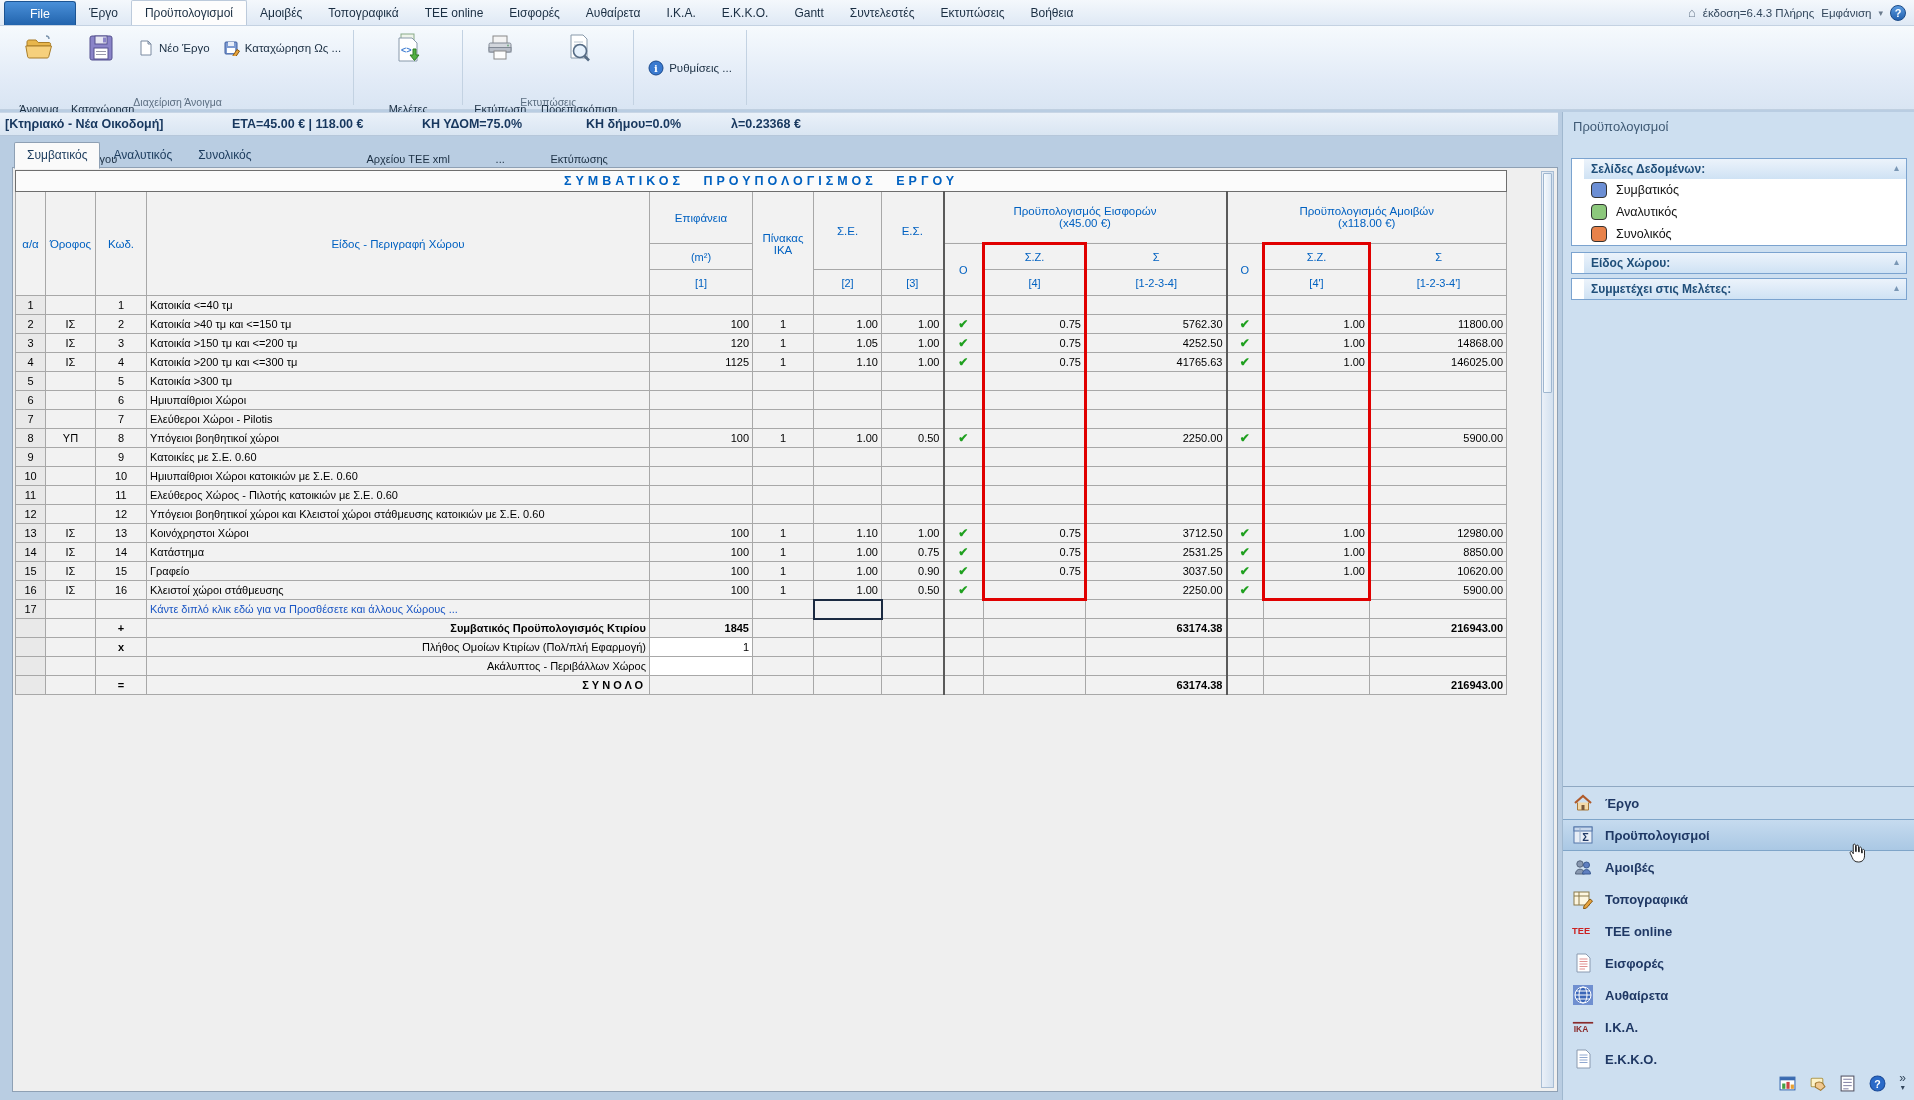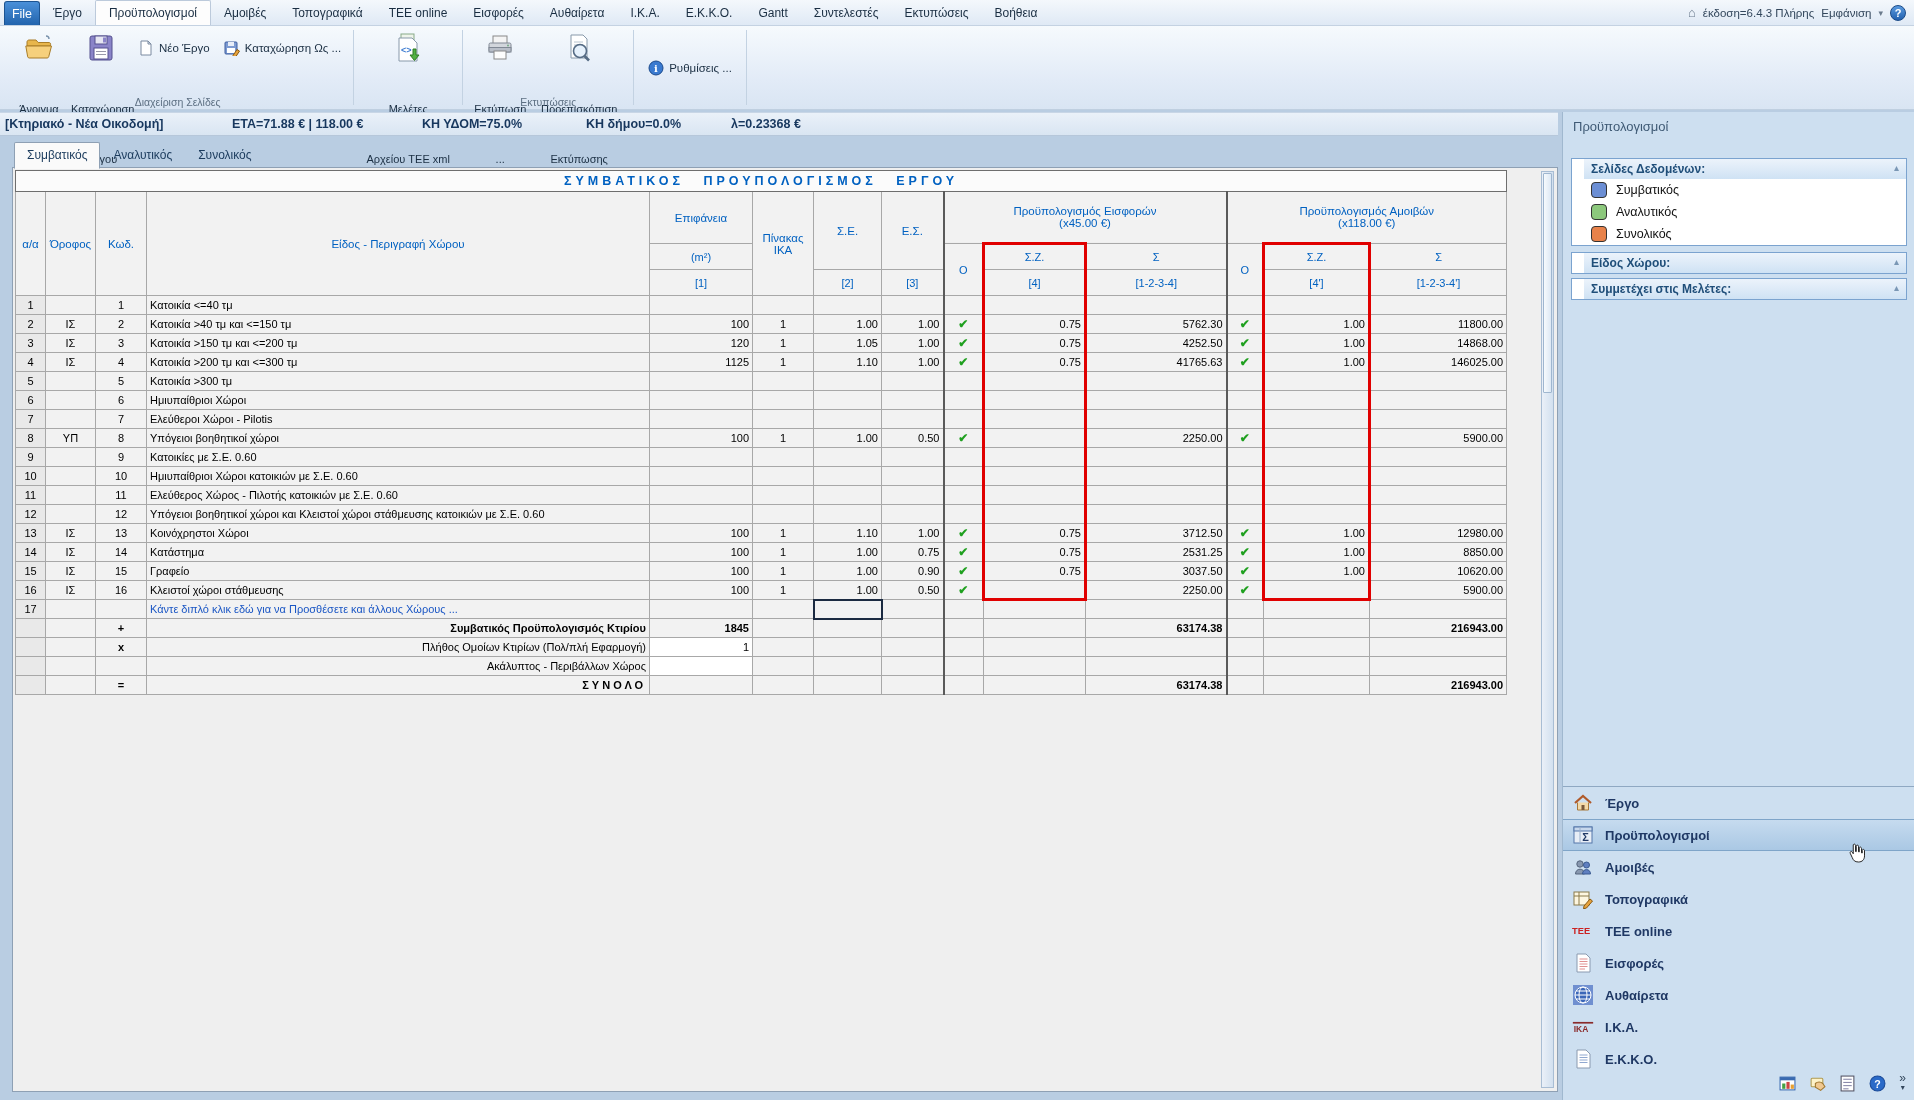--- a/index.html
+++ b/index.html
@@ -3,21 +3,21 @@
 <meta charset="utf-8">
 <style>
   * { margin:0; padding:0; box-sizing:border-box; }
   html,body { width:1914px; height:1100px; overflow:hidden;
     font-family:"Liberation Sans", sans-serif; background:#b9cde2; position:relative; }
 
   
   .menubar { position:absolute; top:0; left:0; right:0; height:26px;
     background:linear-gradient(#f4f8fc,#dfe9f5); border-bottom:1px solid #c4d2e2;
     display:flex; align-items:stretch; }
-  .file-tab { margin:1px 0 0 4px; width:36px; background:linear-gradient(#4a90d9,#2264ad);
+  .file-tab { margin:1px 0 0 4px; width:72px; background:linear-gradient(#4a90d9,#2264ad);
     color:#fff; display:flex; align-items:center; justify-content:center; font-size:12.5px;
     border-radius:3px 3px 0 0; border:1px solid #1c5492; border-bottom:none; }
   .menu-item { padding:0 13px; display:flex; align-items:center; font-size:12px; color:#1a2e42; cursor:default; }
   .menu-item.active { background:#fdfdfd; border:1px solid #bccadb; border-bottom:none; border-radius:2px 2px 0 0; }
   .menubar-right { margin-left:auto; display:flex; align-items:center; gap:7px; padding-right:8px;
     font-size:11.5px; color:#33475c; }
   .home-glyph { font-size:13px; color:#6a7a8c; }
   .caret { font-size:9px; color:#6a7a8c; }
   .help-circle { width:16px; height:16px; border-radius:50%; background:linear-gradient(#5b9be0,#2260ae);
     color:#fff; font-size:11px; font-weight:bold; display:flex; align-items:center; justify-content:center;
@@ -185,21 +185,21 @@
             <svg viewBox="0 0 16 16">
               <rect x="1" y="2" width="12" height="12" rx="1" fill="#7d9bd2" stroke="#3f5f9f"></rect>
               <rect x="4" y="2" width="6" height="4" fill="#e8eef8"></rect>
               <rect x="3" y="8" width="8" height="5" fill="#fff"></rect>
               <path d="M9 15.5l4-6 2.5 1.6-4 6-2.8.4z" fill="#e8a33d" stroke="#8a5a10"></path>
             </svg>
           </span>
         <span>Καταχώρηση Ως ...</span>
       </div>
     </div>
-    <div class="grp-label">Διαχείριση Σελίδες</div>
+    <div class="grp-label">Διαχείριση Άνοιγμα</div>
   </div>
   <div class="vsep"></div>
   <div class="rib-group">
     <div class="big-btn wide">
       <span class="ic"><svg viewBox="0 0 32 32">
             <rect x="9" y="2" width="13" height="8" fill="#eef4ea" stroke="#88aa88"></rect>
             <path d="M7 6h13l5 5v18H7z" fill="#fff" stroke="#8899aa"></path>
             <text x="9" y="21" font-size="9" fill="#3a7ad0" font-weight="bold">&lt;&gt;</text>
             <path d="M21 17v6h-3l4.5 5.5L27 23h-3v-6z" fill="#52b043" stroke="#2d7a22"></path>
           </svg></span>
@@ -243,21 +243,21 @@
           </svg>
         </span>
       <span>Ρυθμίσεις ...</span>
     </div>
   </div>
   <div class="vsep"></div>
 </div>
 
 <div class="statusbar">
   <span style="left:5px">[Κτηριακό - Νέα Οικοδομή]</span>
-  <span style="left:232px">ΕΤΑ=71.88 € | 118.00 €</span>
+  <span style="left:232px">ΕΤΑ=45.00 € | 118.00 €</span>
   <span style="left:422px">ΚΗ ΥΔΟΜ=75.0%</span>
   <span style="left:586px">ΚΗ δήμου=0.0%</span>
   <span style="left:731px">λ=0.23368 €</span>
 </div>
 
 <div class="tabstrip" id="tabstrip">
     <div class="tab active">Συμβατικός</div>
     <div class="tab">Αναλυτικός</div>
     <div class="tab">Συνολικός</div>
   </div>

